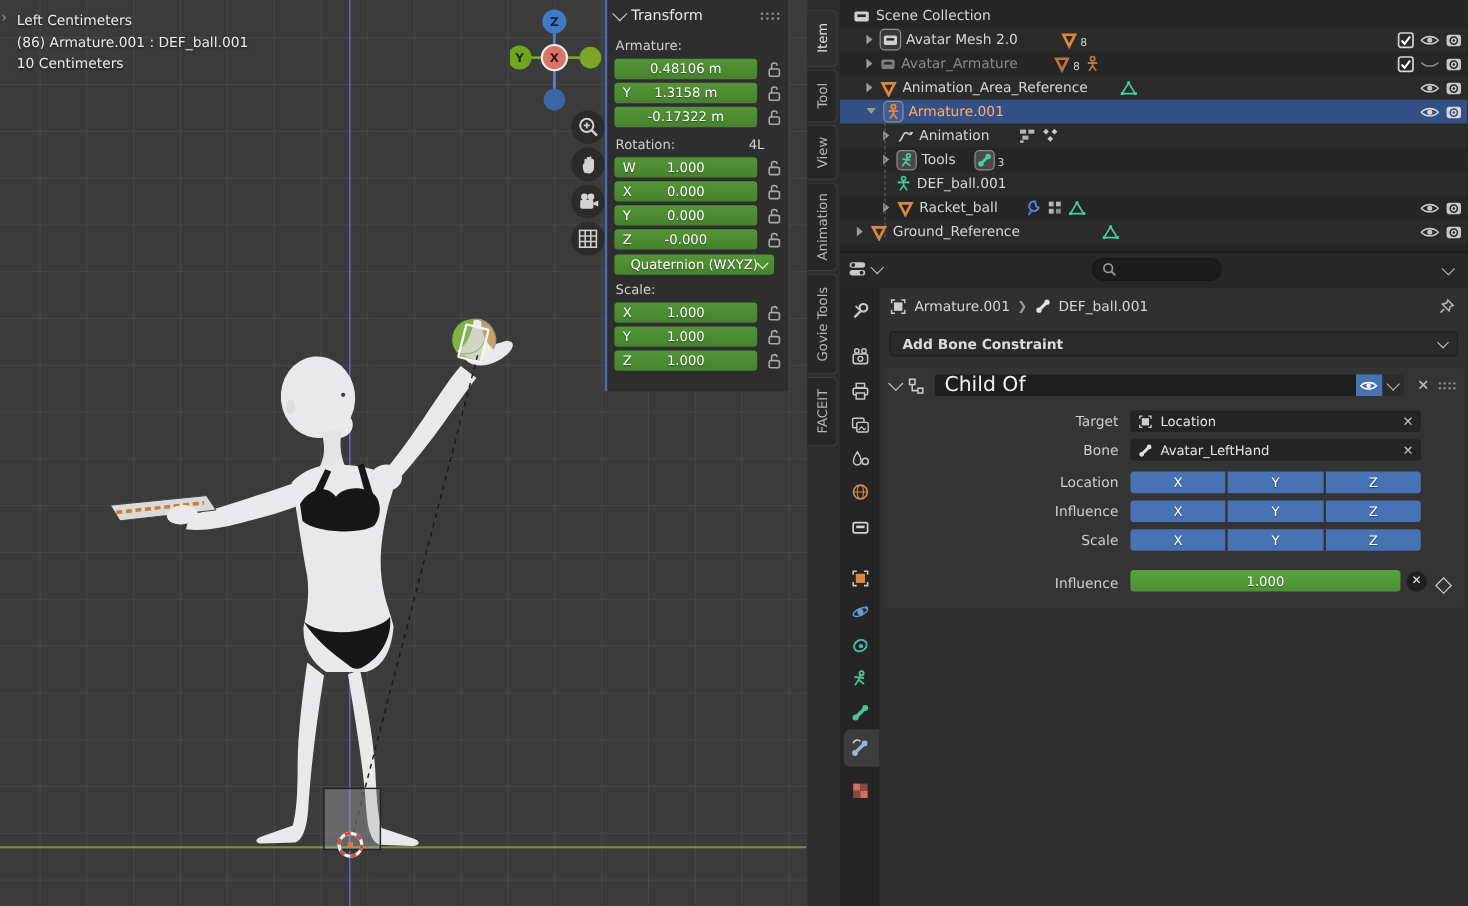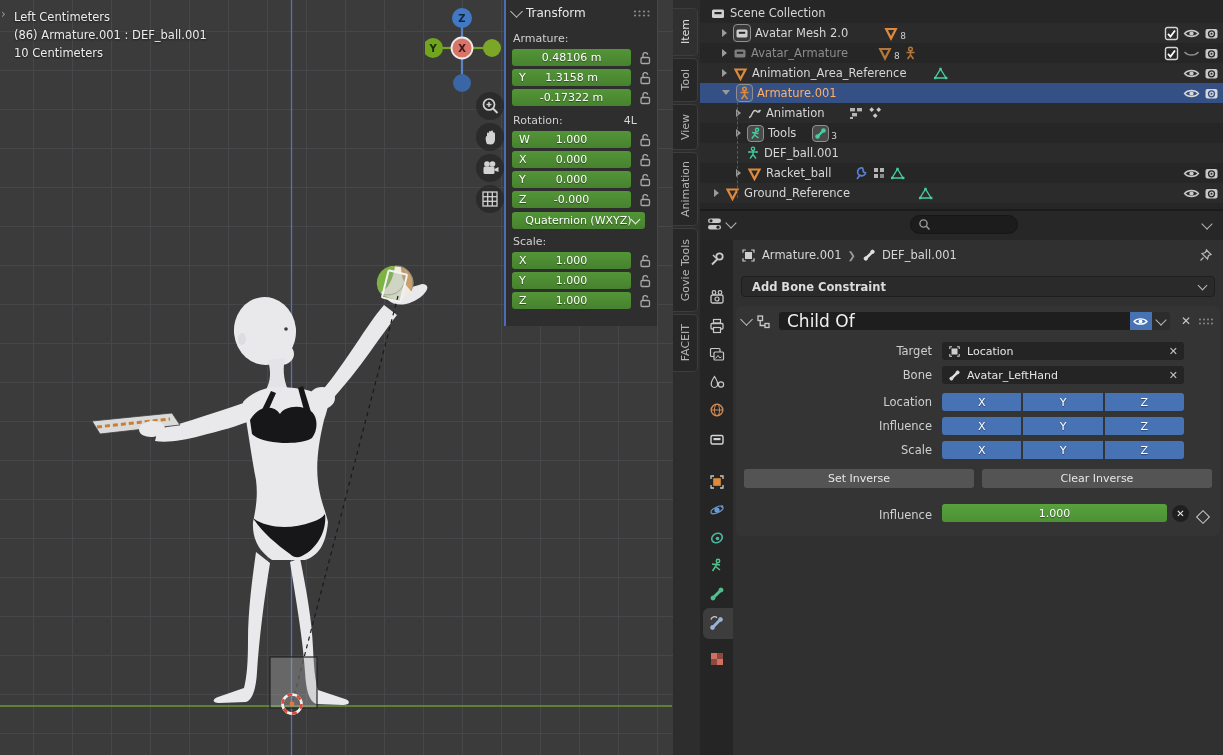--- a/index.html
+++ b/index.html
@@ -914,24 +914,20 @@
       </div>
       <div class="prow">
         <span class="plabel">Scale</span>
         <div class="xyz">
           <div class="xyzbtn">X</div>
           <div class="xyzbtn">Y</div>
           <div class="xyzbtn">Z</div>
         </div>
       </div>
 
-      <div class="invrow">
-        <div class="graybtn">Set Inverse</div>
-        <div class="graybtn">Clear Inverse</div>
-      </div>
 
       <div class="infrow">
         <span class="plabel">Influence</span>
         <div class="slider">
             <span>1.000</span>
           </div>
         <div class="decox">✕</div>
         <div class="diamond"></div>
       </div>
     </div>

